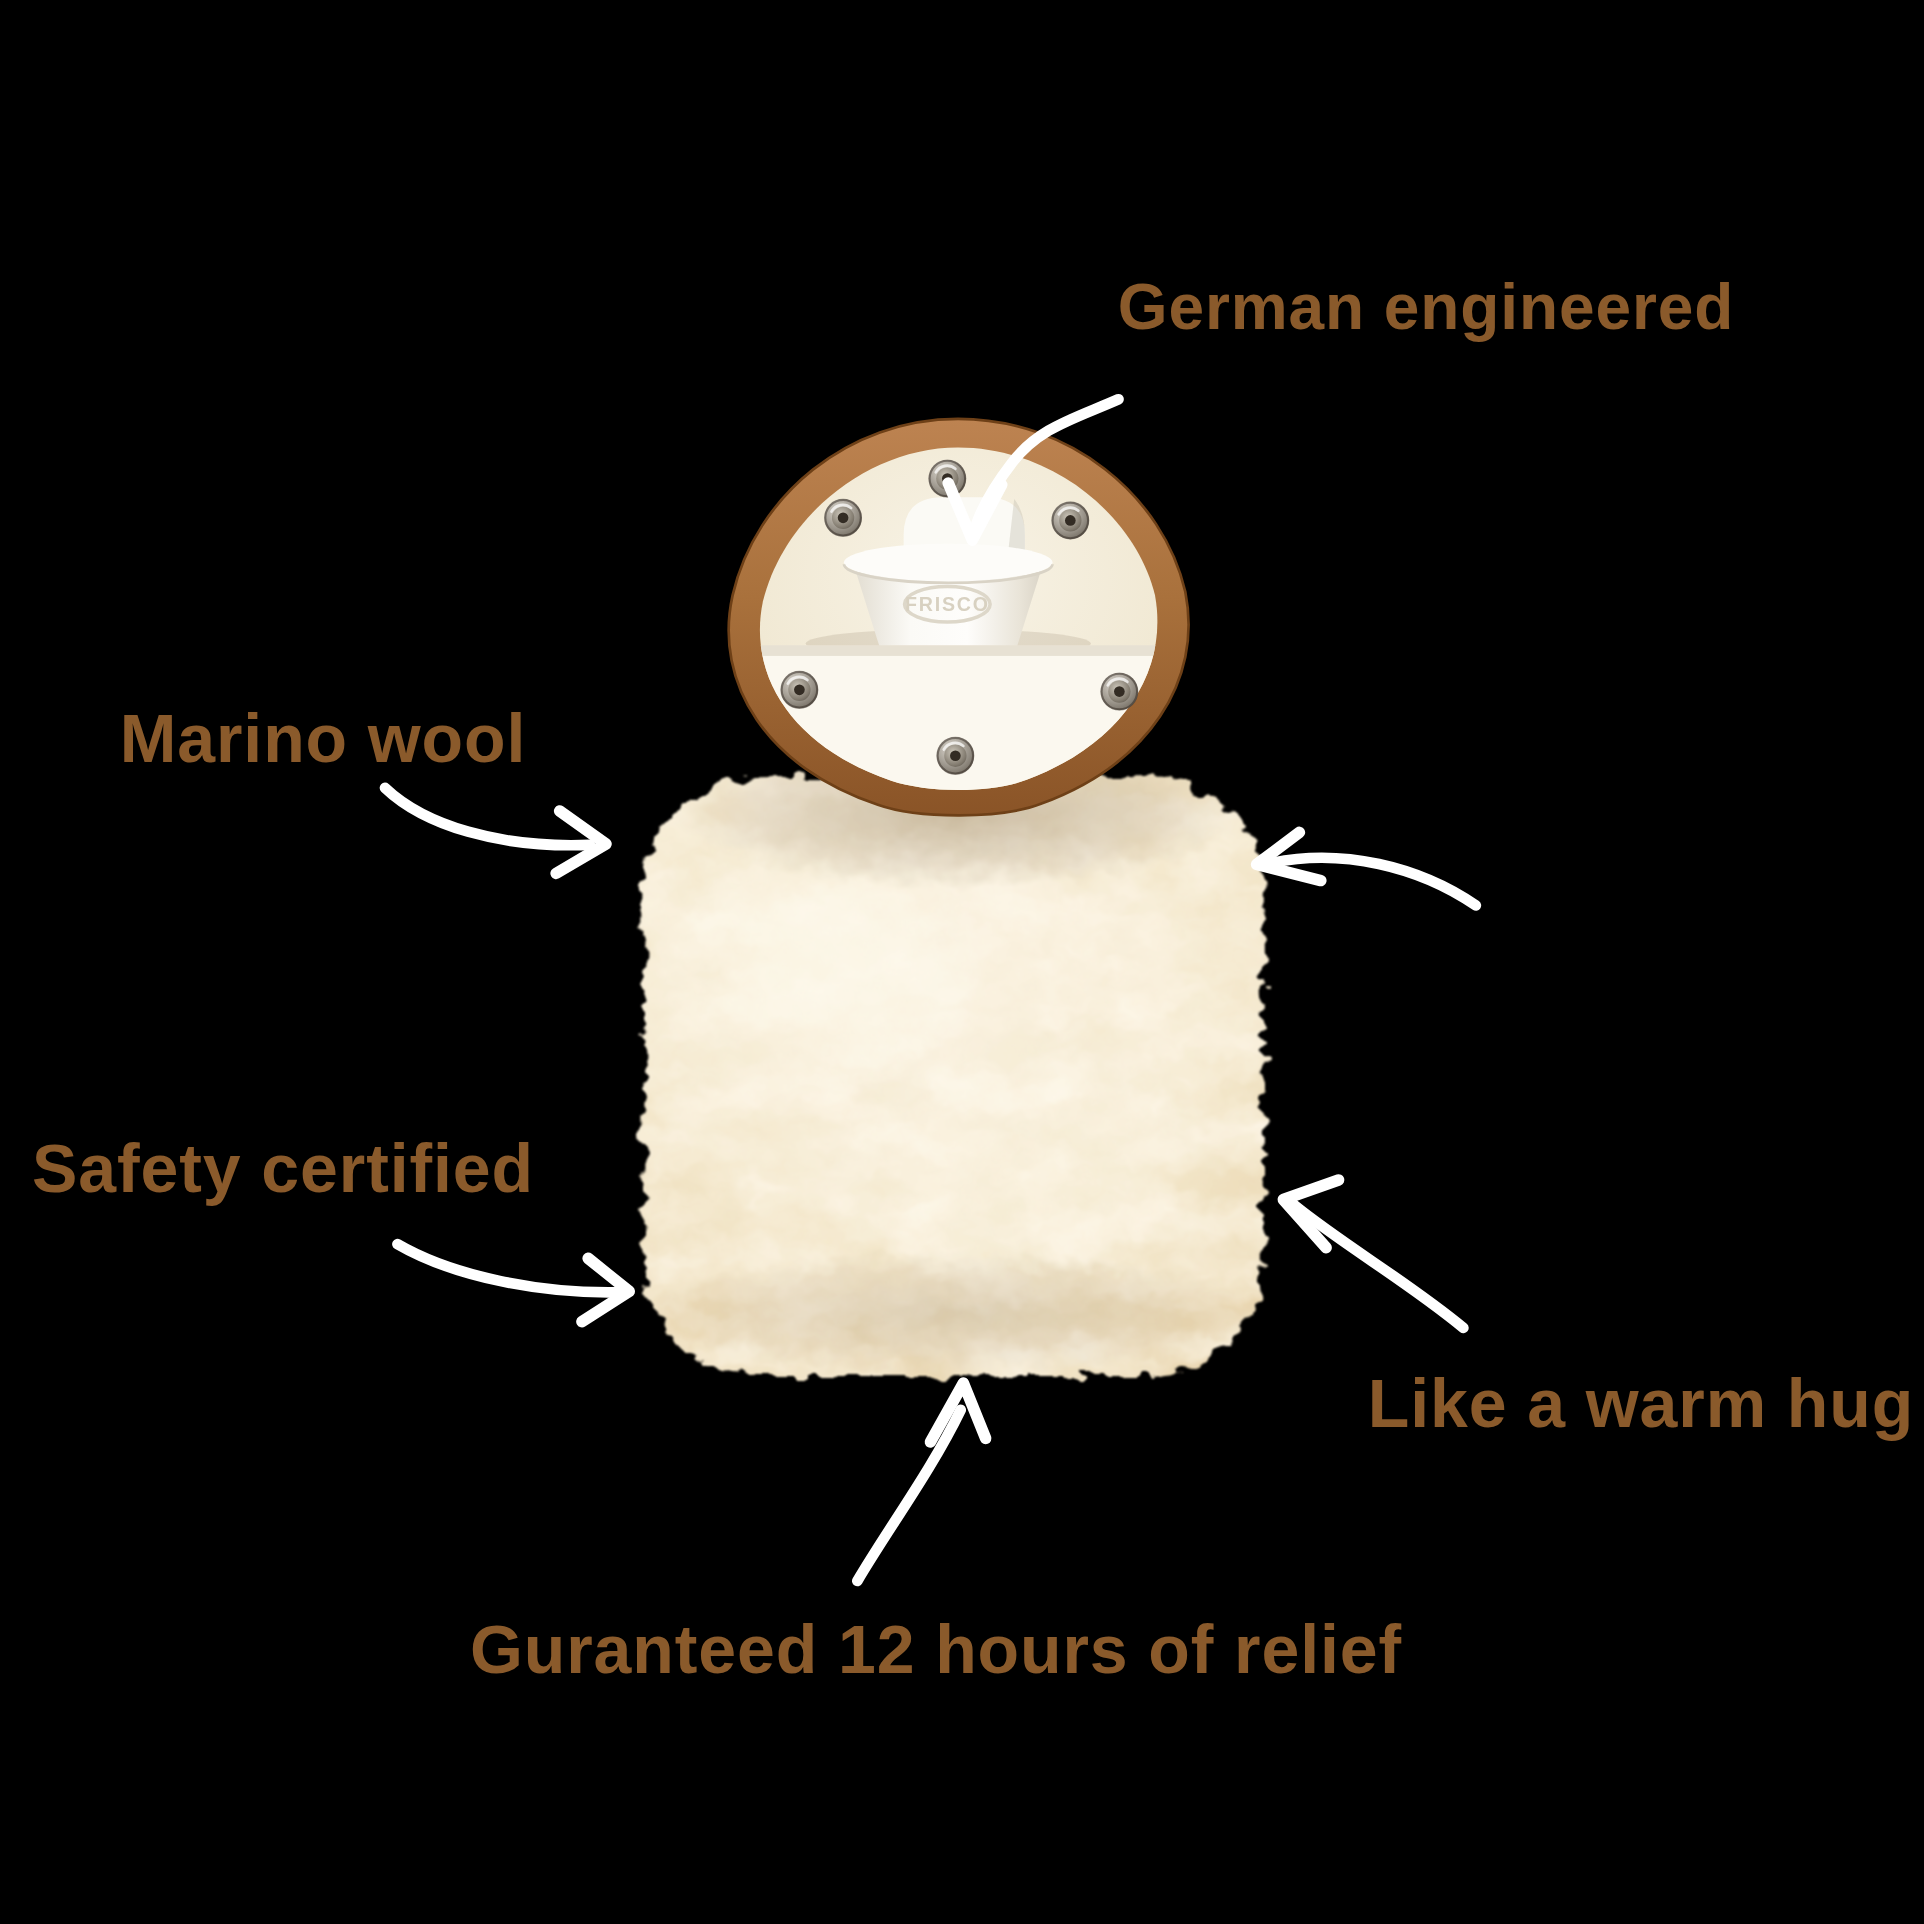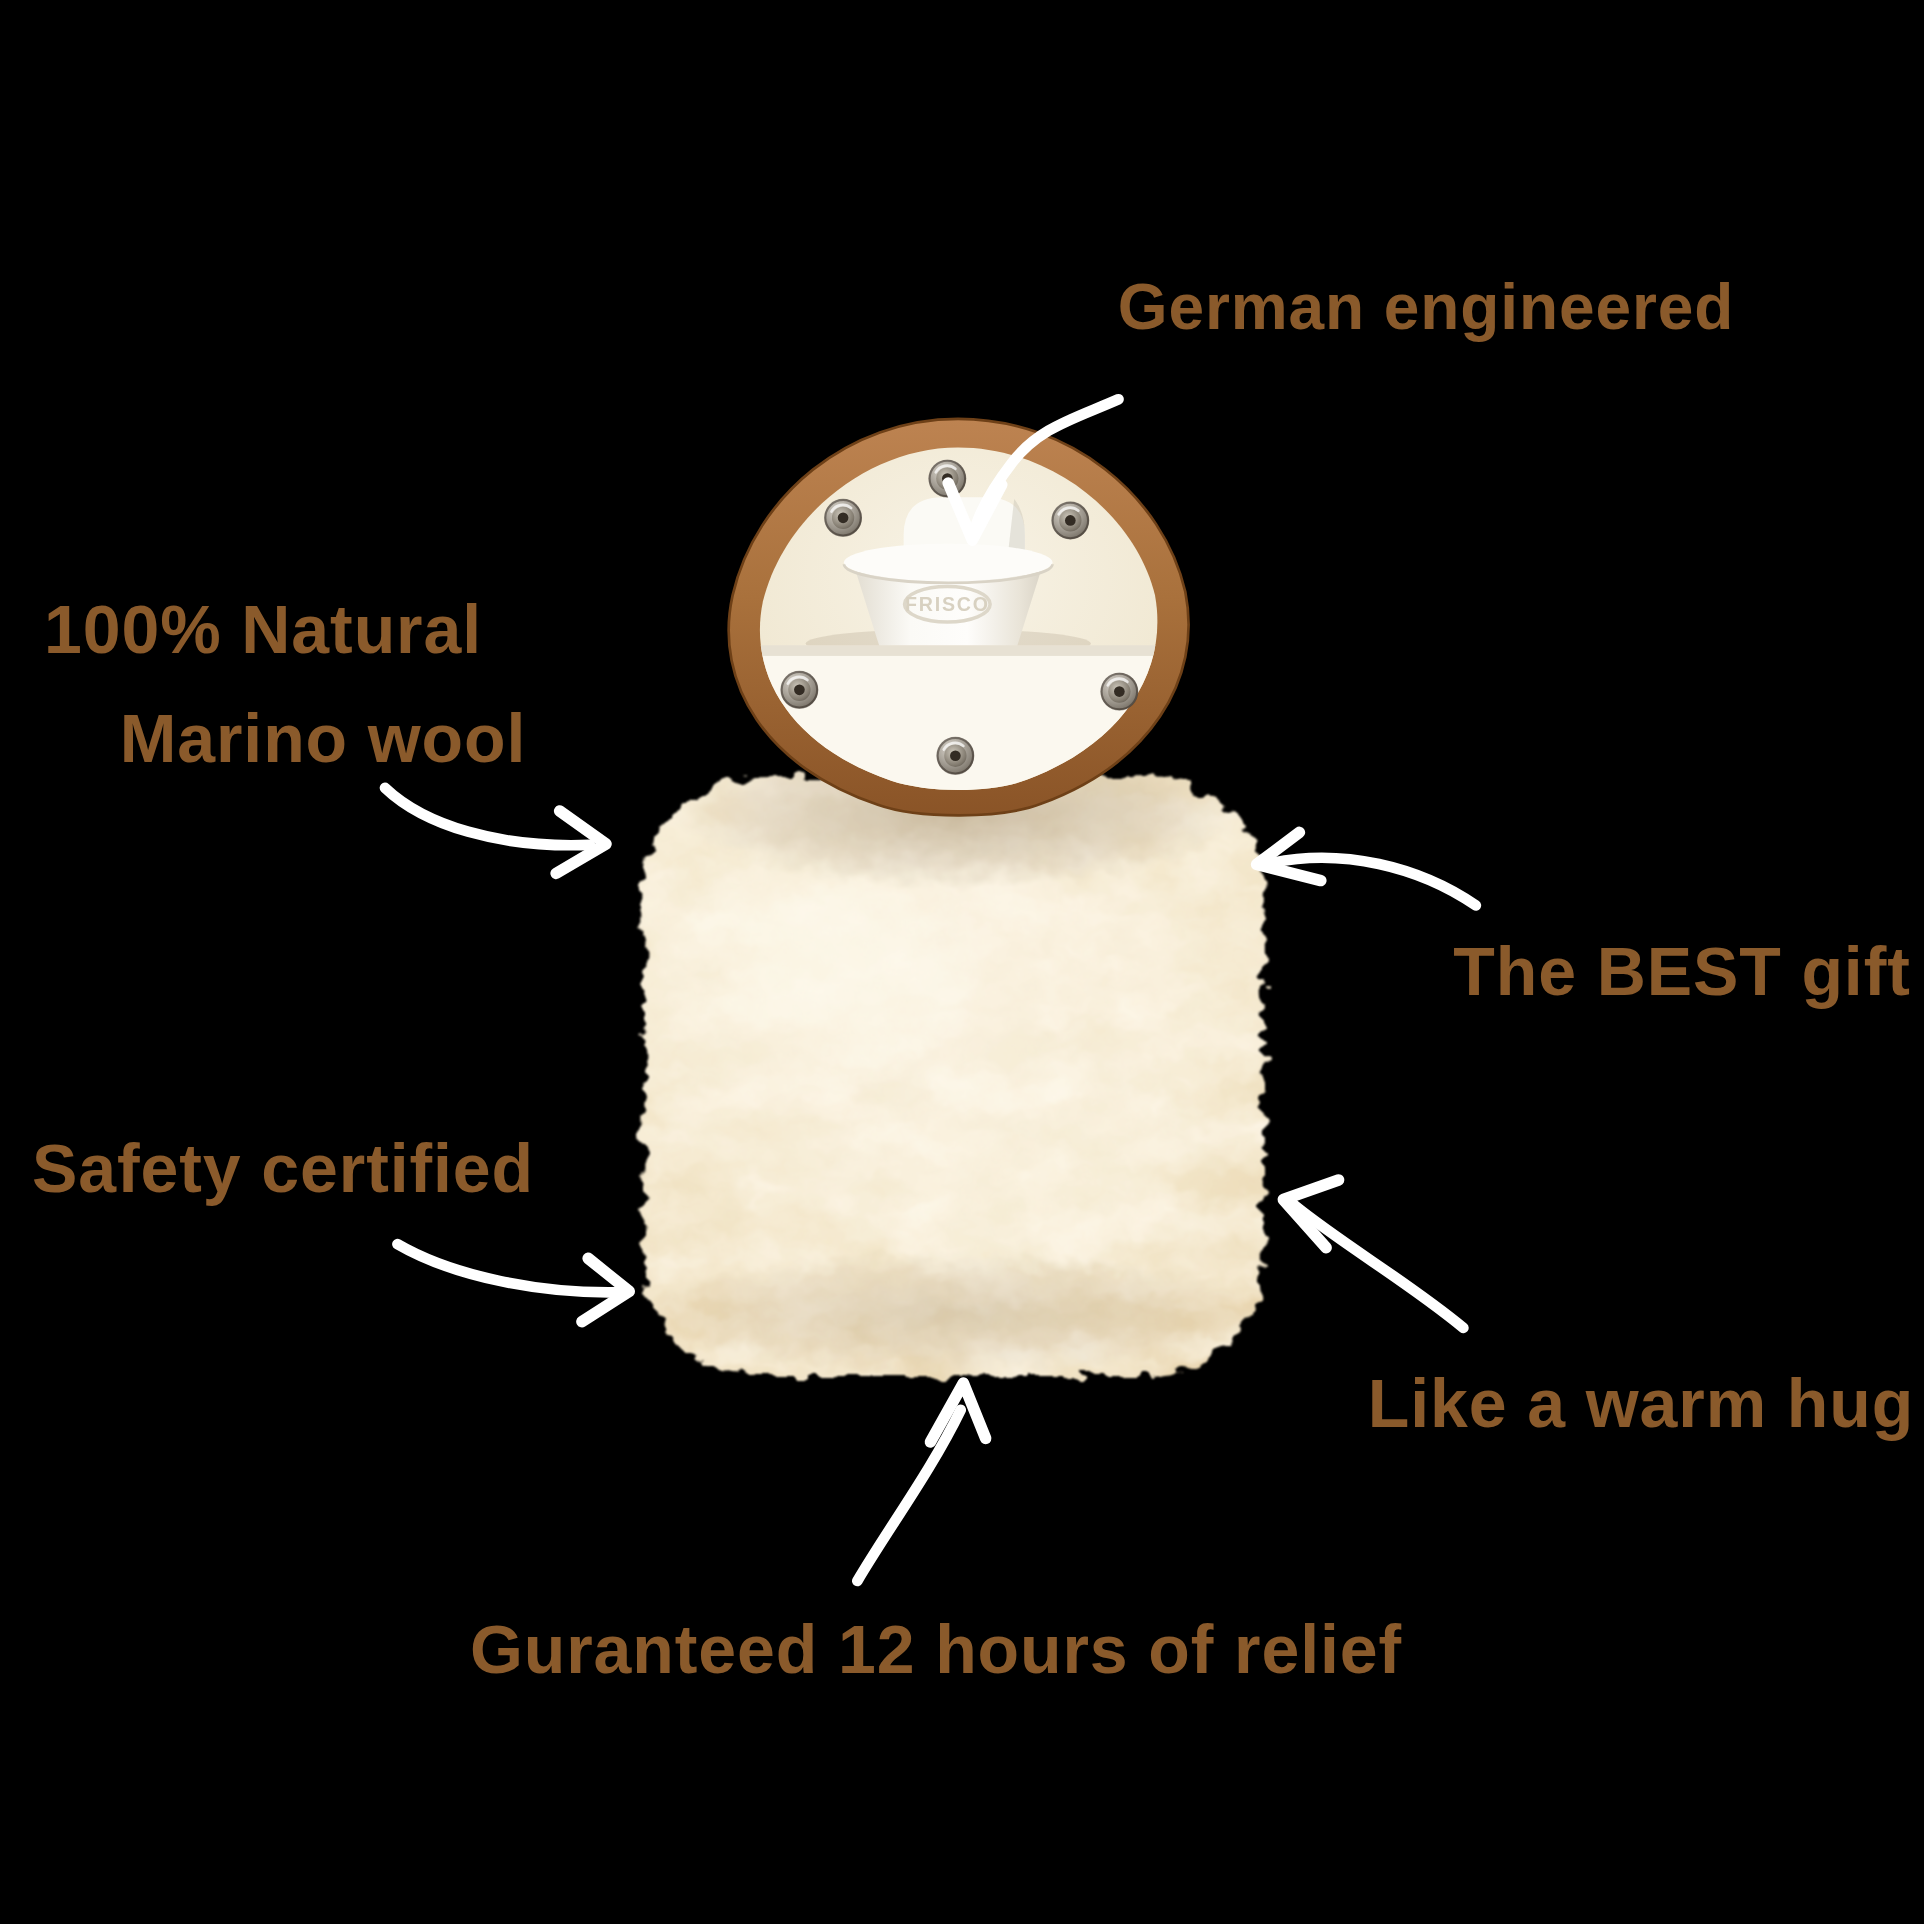--- a/index.html
+++ b/index.html
@@ -213,24 +213,22 @@
 
       <g>
         <path d="M962 1774 C 996 1716, 1044 1652, 1078 1582"></path>
         <polyline points="1044,1618 1081,1552 1106,1614" stroke-width="13"></polyline>
       </g>
     </g>
   </svg>
 
   <div id="lbl-german-1" class="label heading">German engineered</div>
 
-  <div id="lbl-wool-1" class="label side">100% Natural</div>
   <div id="lbl-wool-2" class="label side">Marino wool</div>
 
-  <div id="lbl-best" class="label side">The BEST gift</div>
 
   <div id="lbl-safety" class="label side">Safety certified</div>
 
   <div id="lbl-hug" class="label side">Like a warm hug</div>
 
   <div id="lbl-guaranteed" class="label side">Guranteed 12 hours of relief</div>
 </div>
 
 
 </body></html>

